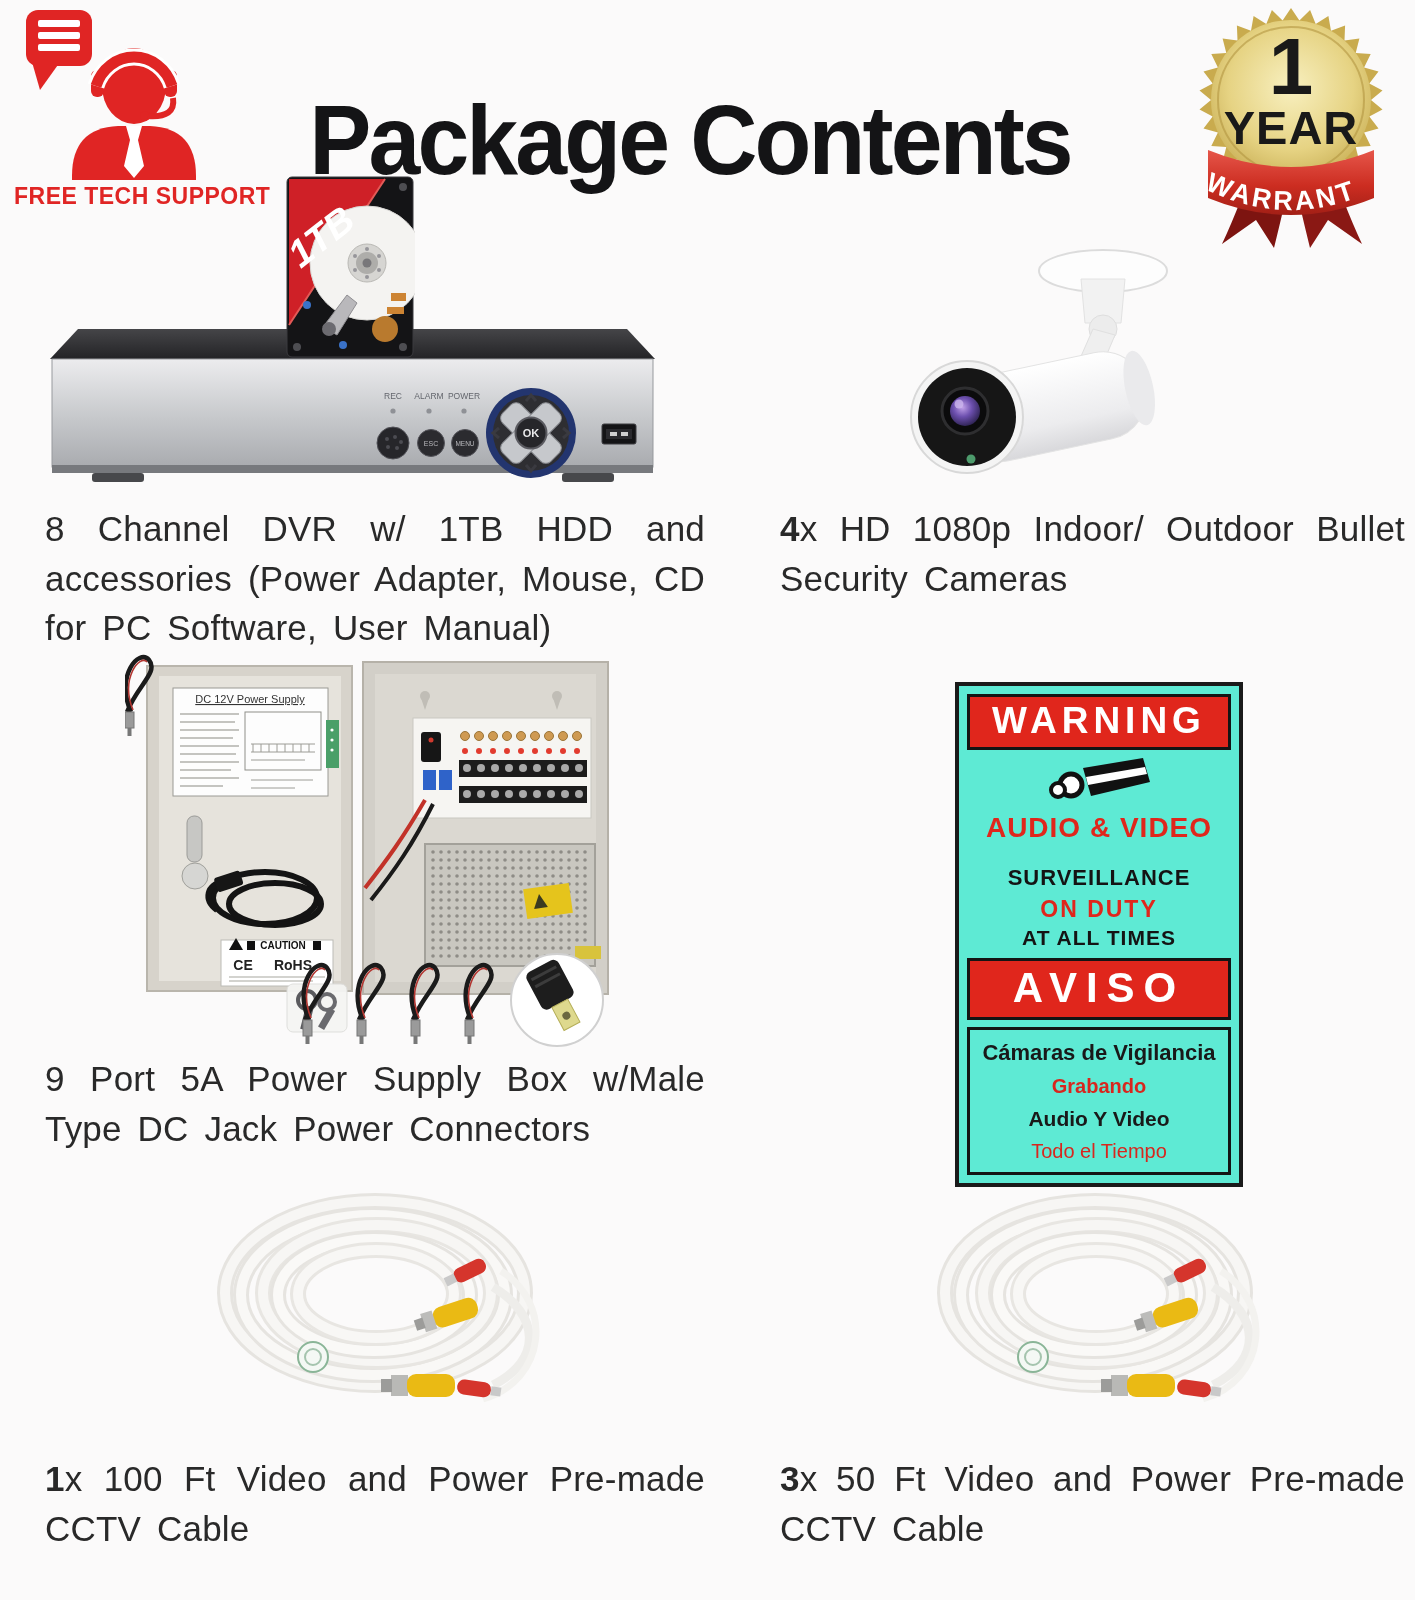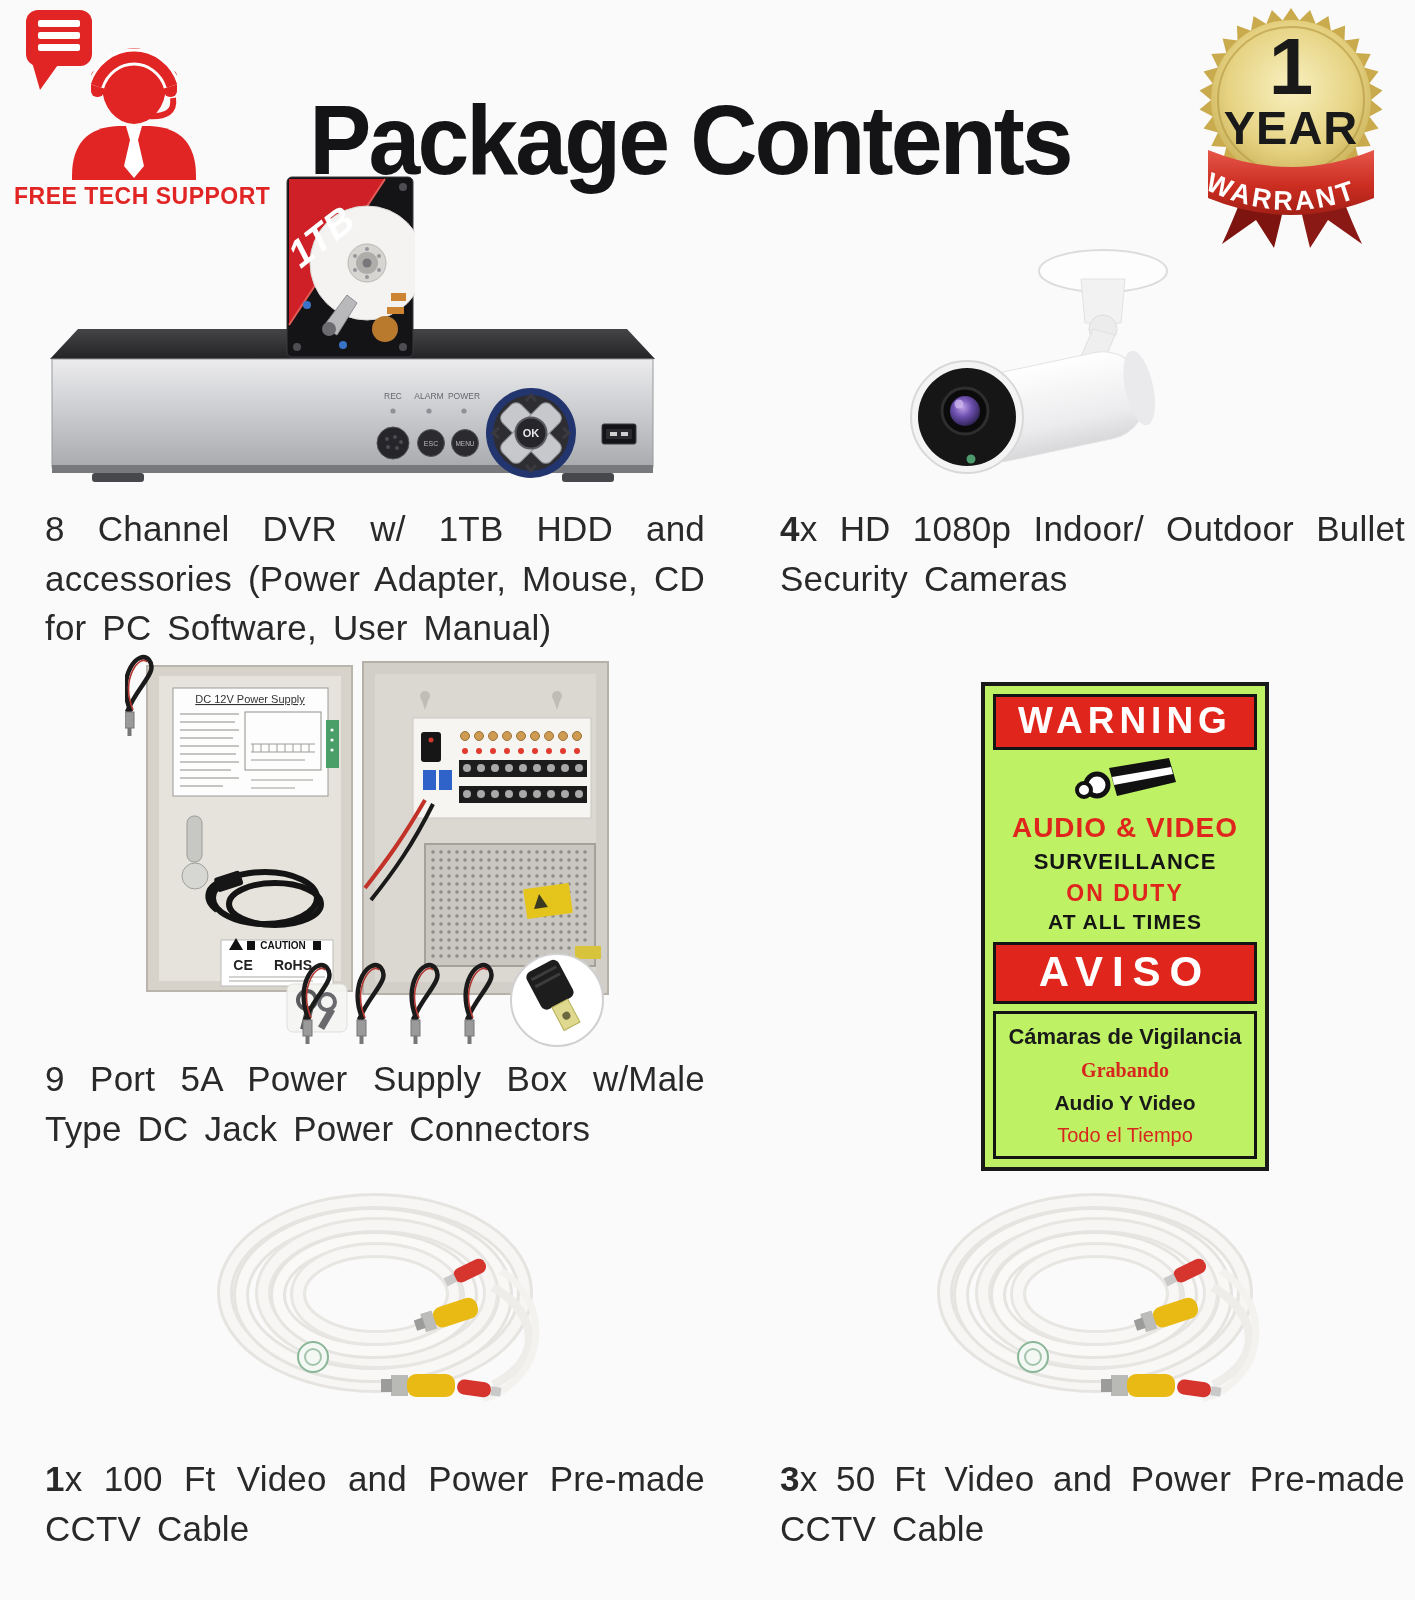--- a/index.html
+++ b/index.html
@@ -35,36 +35,36 @@
   .fig{position:absolute;}
   .fig-dvr{left:50px;top:175px;width:605px;height:312px;}
   .fig-dvr .hdd{position:absolute;left:235px;top:0px;}
   .fig-dvr .unit{position:absolute;left:0px;top:152px;}
   .fig-camera{left:895px;top:235px;width:310px;height:270px;}
   .fig-psu{left:125px;top:648px;width:505px;height:400px;}
   .fig-cable-left{left:195px;top:1175px;width:390px;height:250px;}
   .fig-cable-right{left:915px;top:1175px;width:390px;height:250px;}
   
   .sign{
-    position:absolute;left:981px;top:682px;width:288px;box-sizing:border-box;
-    background:#bef264;border:4px solid #1a1a1a;padding:8px;text-align:center;
+    position:absolute;left:955px;top:682px;width:288px;box-sizing:border-box;
+    background:#5eead4;border:4px solid #1a1a1a;padding:8px;text-align:center;
   }
   .sign-band{
     background:#e0261c;border:3px solid #141414;color:#fff;font-weight:bold;
     font-size:37px;letter-spacing:5px;padding:3px 0 5px;
   }
   .sign-band.aviso{font-size:42px;letter-spacing:9px;}
   .sign-mid{padding:4px 0 8px;}
   .sign-mid .l1{color:#e0261c;font-weight:bold;font-size:28px;letter-spacing:1px;margin-top:2px;}
-  .sign-mid .l2{color:#141414;font-weight:bold;font-size:22px;letter-spacing:1px;margin-top:5px;}
+  .sign-mid .l2{color:#141414;font-weight:bold;font-size:22px;letter-spacing:1px;margin-top:21px;}
   .sign-mid .l3{color:#e0261c;font-weight:bold;font-size:23px;letter-spacing:2px;margin-top:5px;}
   .sign-mid .l4{color:#141414;font-weight:bold;font-size:21px;letter-spacing:1px;margin-top:3px;}
   .sign-es{border:3px solid #141414;margin-top:7px;padding:10px 2px 9px;}
   .sign-es .e1{color:#191919;font-weight:bold;font-size:22px;}
-  .sign-es .e2{color:#d8261e;font-weight:bold;font-size:20px;margin-top:9px;font-family:Liberation Serif, serif;}
+  .sign-es .e2{color:#d8261e;font-weight:bold;font-size:20px;margin-top:9px;}
   .sign-es .e3{color:#191919;font-weight:bold;font-size:21px;margin-top:9px;}
   .sign-es .e4{color:#d8261e;font-weight:normal;font-size:20px;margin-top:9px;}
 </style>
 </head>
 <body>
 
 <div class="page">
 
   <div class="support">
     <svg width="200" height="175" viewBox="0 0 200 175">

